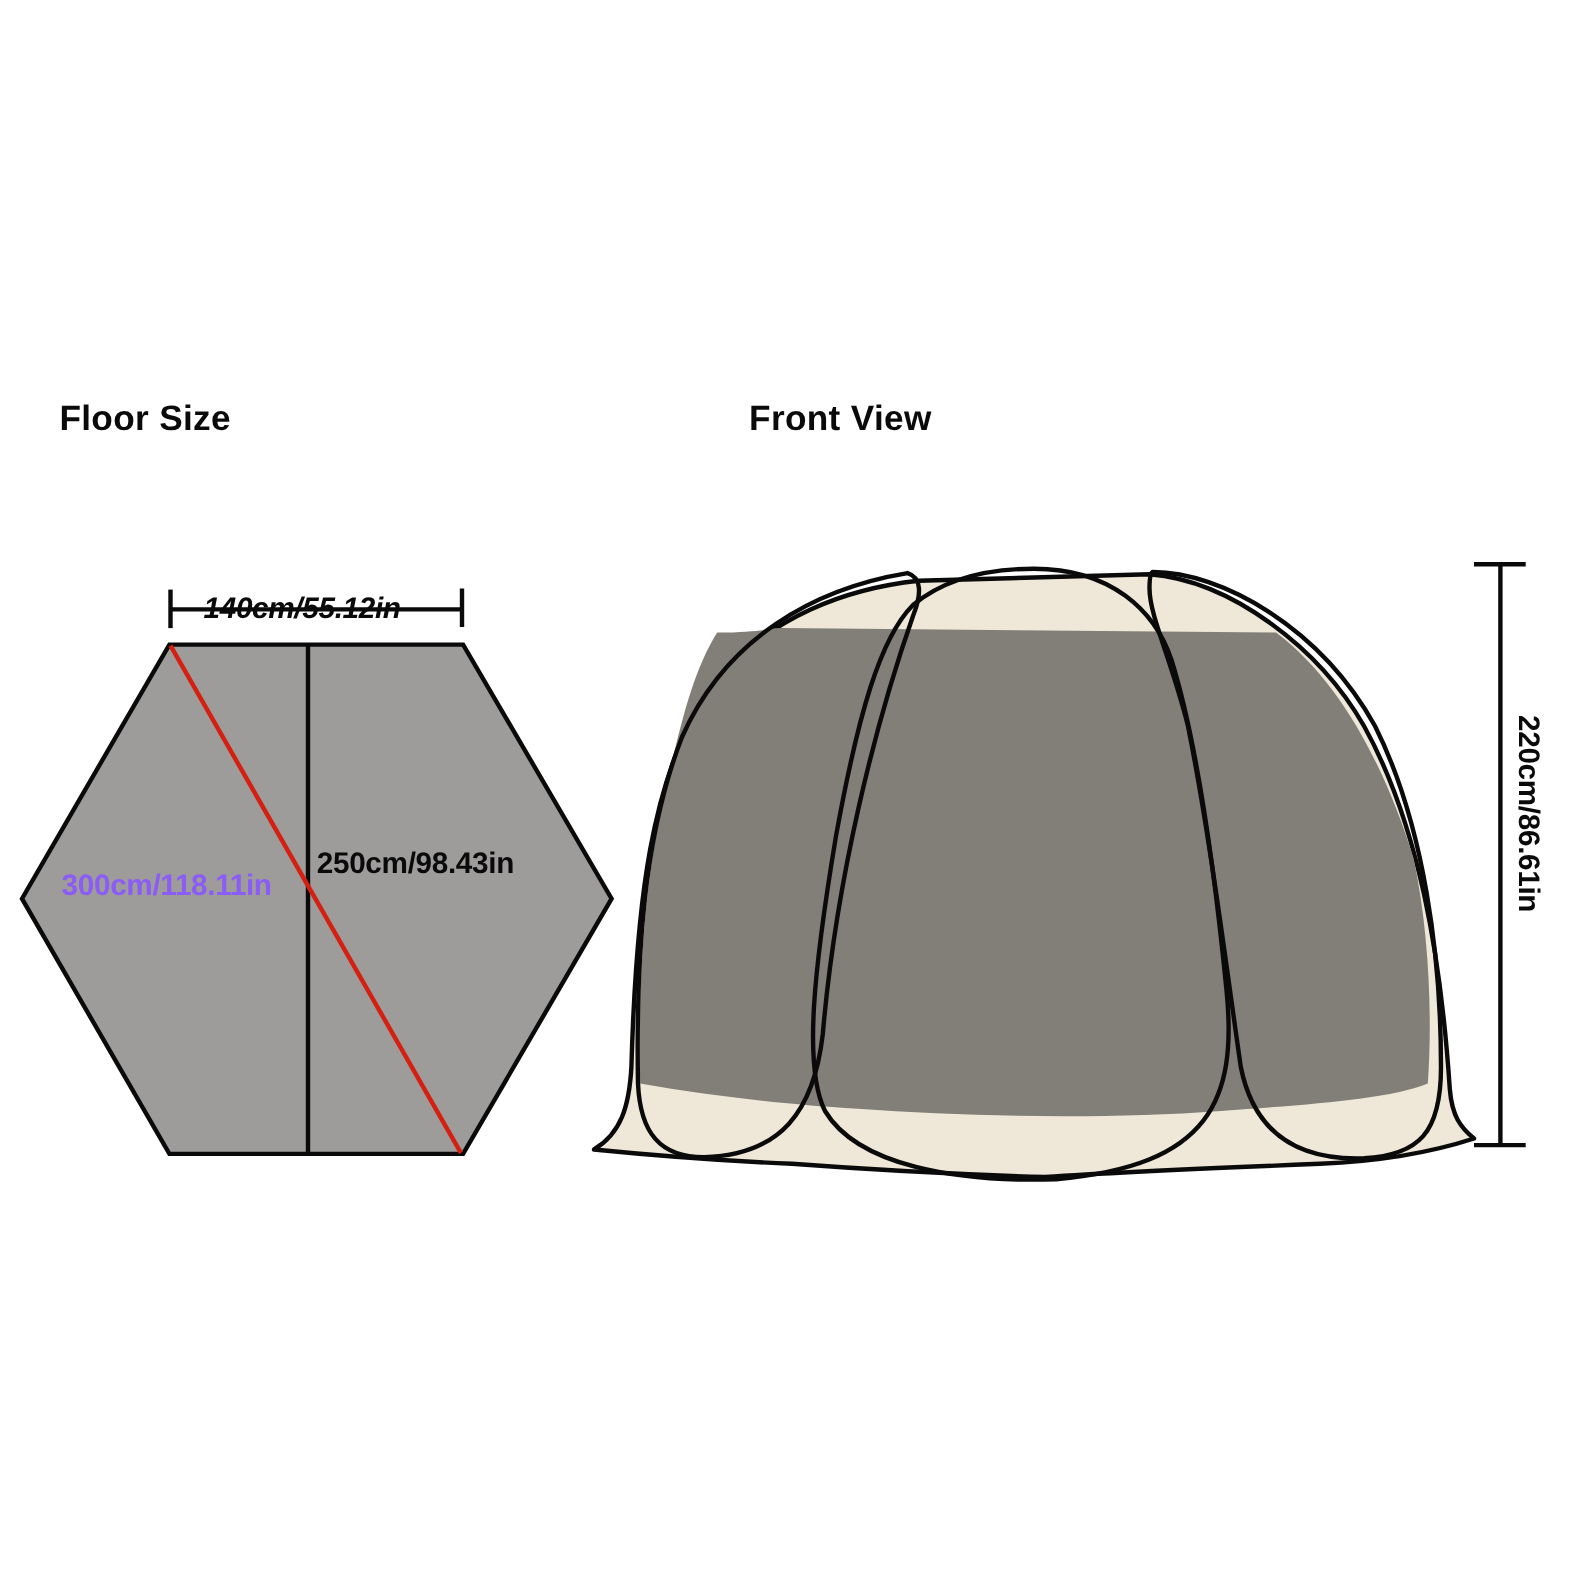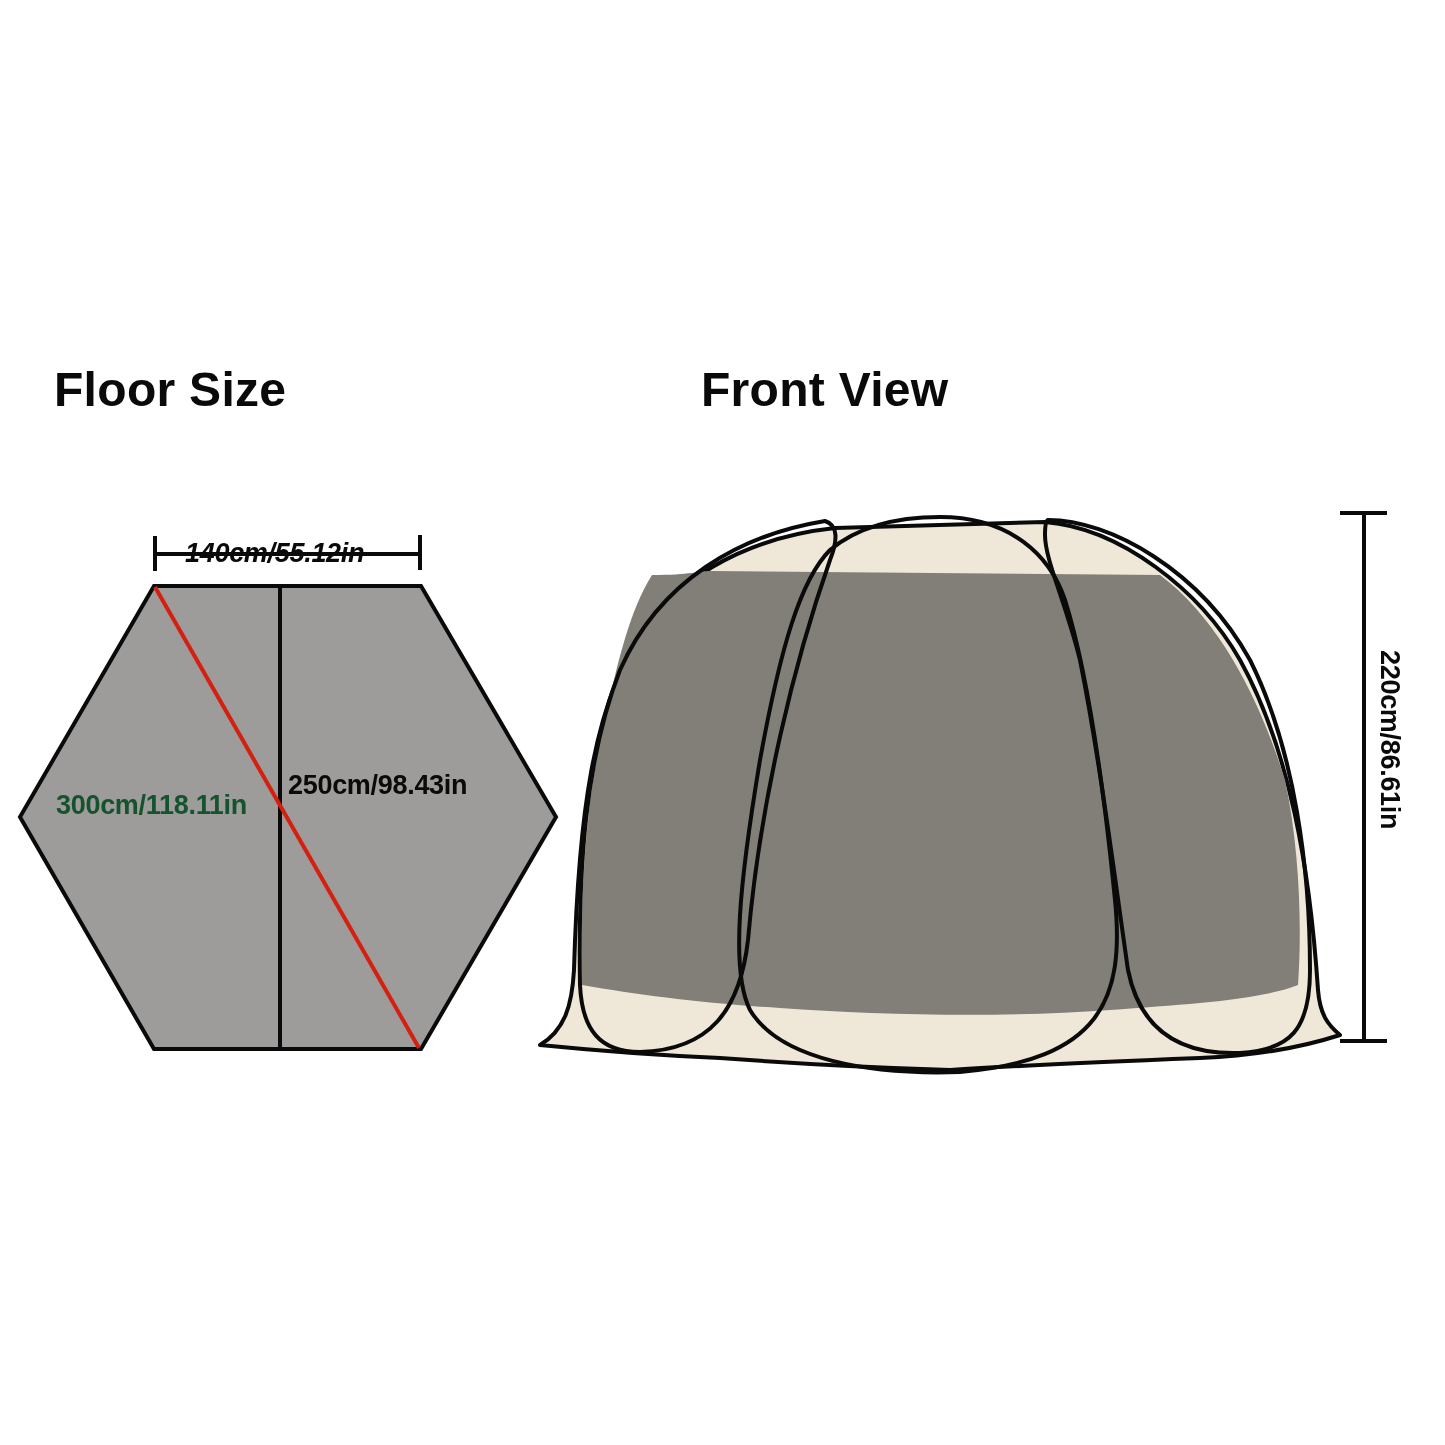--- a/index.html
+++ b/index.html
@@ -1,21 +1,21 @@
 <!DOCTYPE html>
 <html><head>
   <meta charset="utf-8">
   <style>
     html, body { margin: 0; padding: 0; background: #ffffff; }
     body { width: 1445px; height: 1445px; position: relative; overflow: hidden;
            font-family: "Liberation Sans", "DejaVu Sans", sans-serif; }
     .abs { position: absolute; }
-    .title { font-weight: 700; font-size: 48px; color: #0a0a0a; letter-spacing: 0.3px; white-space: nowrap; }
+    .title { font-weight: 700; font-size: 32px; color: #0a0a0a; letter-spacing: 0.3px; white-space: nowrap; }
     .dim { font-weight: 700; font-size: 27px; color: #0a0a0a; white-space: nowrap; letter-spacing: -0.3px; }
-    .dim.red { color: #14532d; }
+    .dim.red { color: #8b5cf6; }
     svg { position: absolute; left: 0; top: 0; }
     .vlabel { transform-origin: left top; transform: rotate(90deg); }
   </style>
 </head>
 <body>
 
 <svg width="1445" height="1445" viewBox="0 0 1445 1445">
 
   <g>
 
@@ -46,19 +46,19 @@
   </g>
 
   <g stroke="#0a0a0a" stroke-width="4" fill="none">
     <line x1="1364" y1="513" x2="1364" y2="1041"></line>
     <line x1="1340" y1="513" x2="1387" y2="513"></line>
     <line x1="1340" y1="1041" x2="1387" y2="1041"></line>
   </g>
 </svg>
 
 <div class="abs title" style="left:54px; top:362px;">Floor Size</div>
-<div class="abs title" style="left:681px; top:362px;margin-left:20px;">Front View</div>
+<div class="abs title" style="left:681px; top:362px;">Front View</div>
 
 <div class="abs dim" style="left:185px; top:538px;font-style:italic;">140cm/55.12in</div>
 <div class="abs dim" style="left:288px; top:754px;margin-top:16px;">250cm/98.43in</div>
 <div class="abs dim red" style="left:56px; top:790px;">300cm/118.11in</div>
 
 <div class="abs dim vlabel" style="left:1405px; top:650px;">220cm/86.61in</div>
 
 </body></html>

